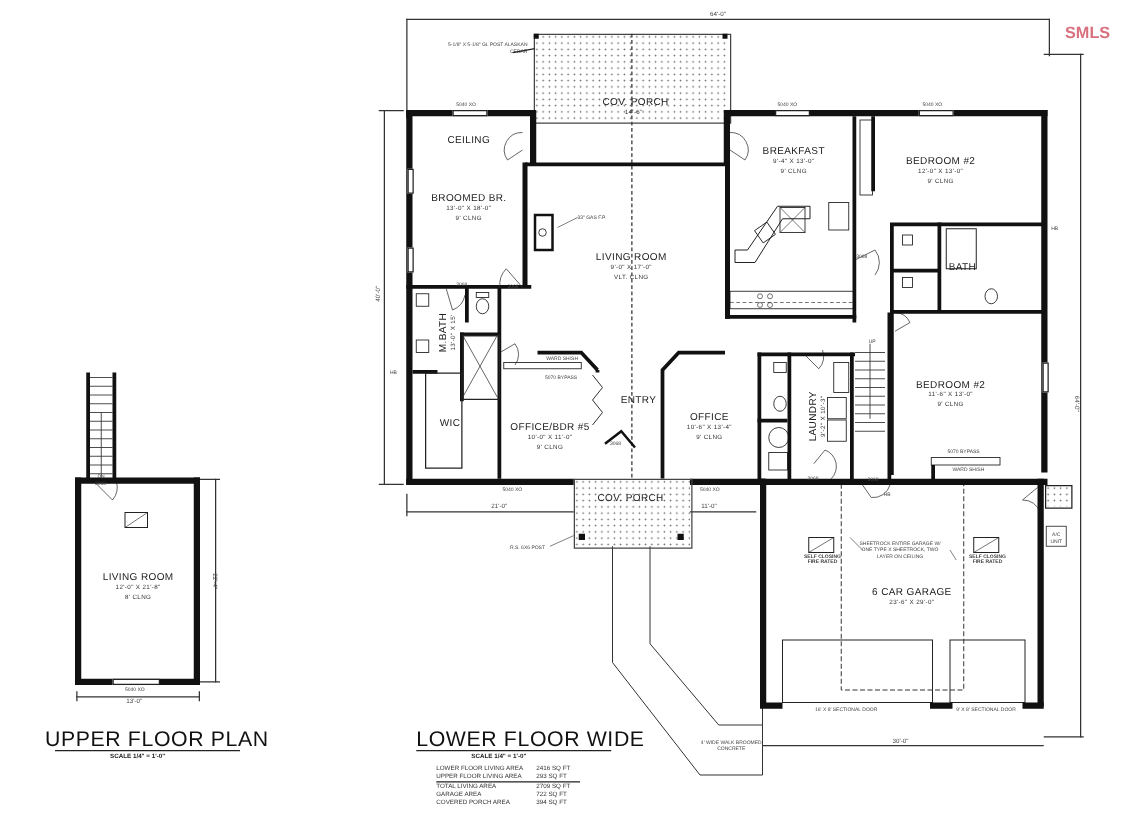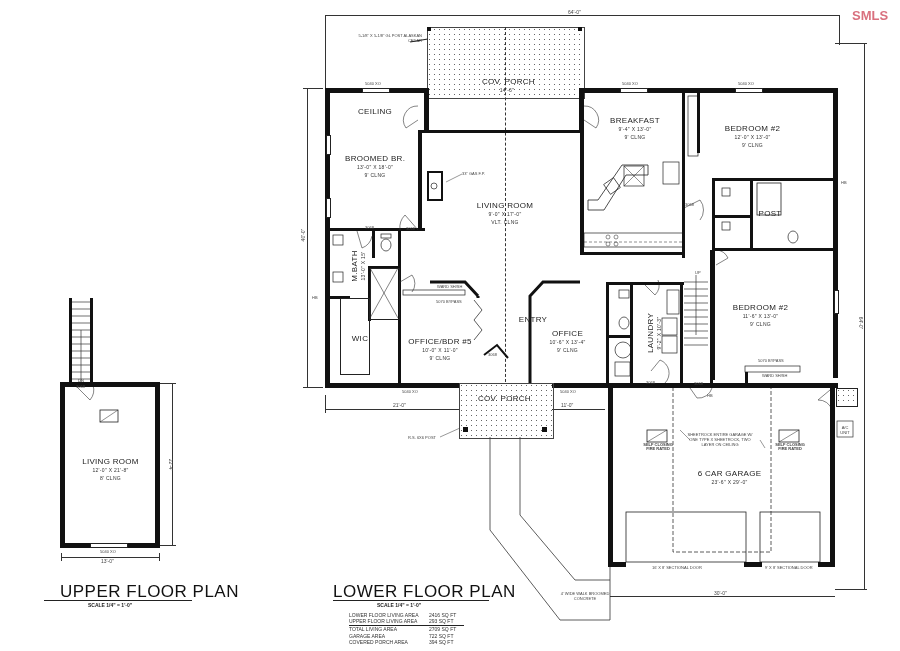--- a/index.html
+++ b/index.html
@@ -16,21 +16,21 @@
   .box{position:absolute;border:1px solid #222;}
   .title{position:absolute;font-size:17px;letter-spacing:.5px;color:#111;white-space:nowrap;}
   .scale{position:absolute;font-size:5px;font-weight:bold;color:#222;white-space:nowrap;}
   .area{position:absolute;font-size:5px;color:#333;line-height:6.5px;}
   .brand{position:absolute;font-size:13px;font-weight:bold;color:#d9707e;}
   svg{position:absolute;left:0;top:0;}
 </style>
 </head>
 <body>
 
-<div class="brand" style="left:852px;top:8px;">SMLS</div>
+<div class="brand" style="left:852px;top:18px;">SMLS</div>
 
 <div>
 
   <div class="dim" style="left:325px;top:15px;width:515px;height:1px;"></div>
   <div class="dim" style="left:325px;top:15px;width:1px;height:80px;"></div>
   <div class="dim" style="left:839px;top:15px;width:1px;height:30px;"></div>
   <div class="tiny" style="left:568px;top:9px;font-size:5px;">64'-0"</div>
 
   <div class="dim" style="left:307px;top:88px;width:1px;height:300px;"></div>
   <div class="dim" style="left:303px;top:88px;width:20px;height:1px;"></div>
@@ -264,40 +264,40 @@
   <div class="rl" style="left:405px;top:338px;width:70px;">
     <div class="n">OFFICE/BDR #5</div>
     <div class="s">10'-0" X 11'-0"</div>
     <div class="s">9' CLNG</div>
   </div>
   <div class="rl" style="left:475px;top:202px;width:60px;">
     <div class="n">LIVING ROOM</div>
     <div class="s">9'-0" X 17'-0"</div>
     <div class="s">VLT. CLNG</div>
   </div>
-  <div class="rl" style="left:513px;top:316px;width:40px;">
+  <div class="rl" style="left:485px;top:316px;width:40px;text-align:right;">
       <div class="n">ENTRY</div>
     </div>
   <div class="rl" style="left:605px;top:117px;width:60px;">
     <div class="n">BREAKFAST</div>
     <div class="s">9'-4" X 13'-0"</div>
     <div class="s">9' CLNG</div>
   </div>
   <div class="rl" style="left:540px;top:330px;width:55px;">
     <div class="n">OFFICE</div>
     <div class="s">10'-6" X 13'-4"</div>
     <div class="s">9' CLNG</div>
   </div>
   <div class="rl" style="left:720px;top:125px;width:65px;">
     <div class="n">BEDROOM #2</div>
     <div class="s">12'-0" X 13'-0"</div>
     <div class="s">9' CLNG</div>
   </div>
   <div class="rl" style="left:755px;top:210px;width:30px;">
-      <div class="n">POST</div>
+      <div class="n">BATH</div>
     </div>
   <div class="rl" style="left:728px;top:304px;width:65px;">
     <div class="n">BEDROOM #2</div>
     <div class="s">11'-6" X 13'-0"</div>
     <div class="s">9' CLNG</div>
   </div>
   <div class="rl" style="left:630px;top:325px;width:50px;transform:rotate(-90deg);">
     <div class="n">LAUNDRY</div>
     <div class="s">9'-2" X 10'-3"</div>
   </div>
@@ -352,25 +352,25 @@
   <div class="dim" style="left:61px;top:553px;width:1px;height:8px;"></div>
   <div class="dim" style="left:159px;top:553px;width:1px;height:8px;"></div>
   <div class="tiny" style="left:101px;top:558px;font-size:5px;">13'-0"</div>
 
   <div class="dim" style="left:172px;top:383px;width:1px;height:163px;"></div>
   <div class="dim" style="left:160px;top:383px;width:16px;height:1px;"></div>
   <div class="dim" style="left:160px;top:545px;width:16px;height:1px;"></div>
   <div class="tiny" style="left:165px;top:462px;transform:rotate(90deg);font-size:5px;">22'-4"</div>
 </div>
 
-<div class="title" style="left:60px;top:582px;">UPPER FLOOR PLAN</div>
+<div class="title" style="left:36px;top:582px;">UPPER FLOOR PLAN</div>
 <div class="thin" style="left:44px;top:600px;width:148px;height:1px;"></div>
 <div class="scale" style="left:88px;top:602px;">SCALE 1/4" = 1'-0"</div>
 
-<div class="title" style="left:333px;top:582px;">LOWER FLOOR PLAN</div>
+<div class="title" style="left:333px;top:582px;">LOWER FLOOR WIDE</div>
 <div class="thin" style="left:333px;top:600px;width:156px;height:1px;"></div>
 <div class="scale" style="left:377px;top:602px;">SCALE 1/4" = 1'-0"</div>
 
 <div>
   <div class="area" style="left:349px;top:612px;width:110px;"><span>LOWER FLOOR LIVING AREA</span></div>
   <div class="area" style="left:429px;top:612px;">2416 SQ FT</div>
   <div class="area" style="left:349px;top:618px;width:110px;"><span>UPPER FLOOR LIVING AREA</span></div>
   <div class="area" style="left:429px;top:618px;">293 SQ FT</div>
   <div class="thin" style="left:349px;top:625px;width:115px;height:1px;"></div>
   <div class="area" style="left:349px;top:626px;width:110px;"><span>TOTAL LIVING AREA</span></div>

